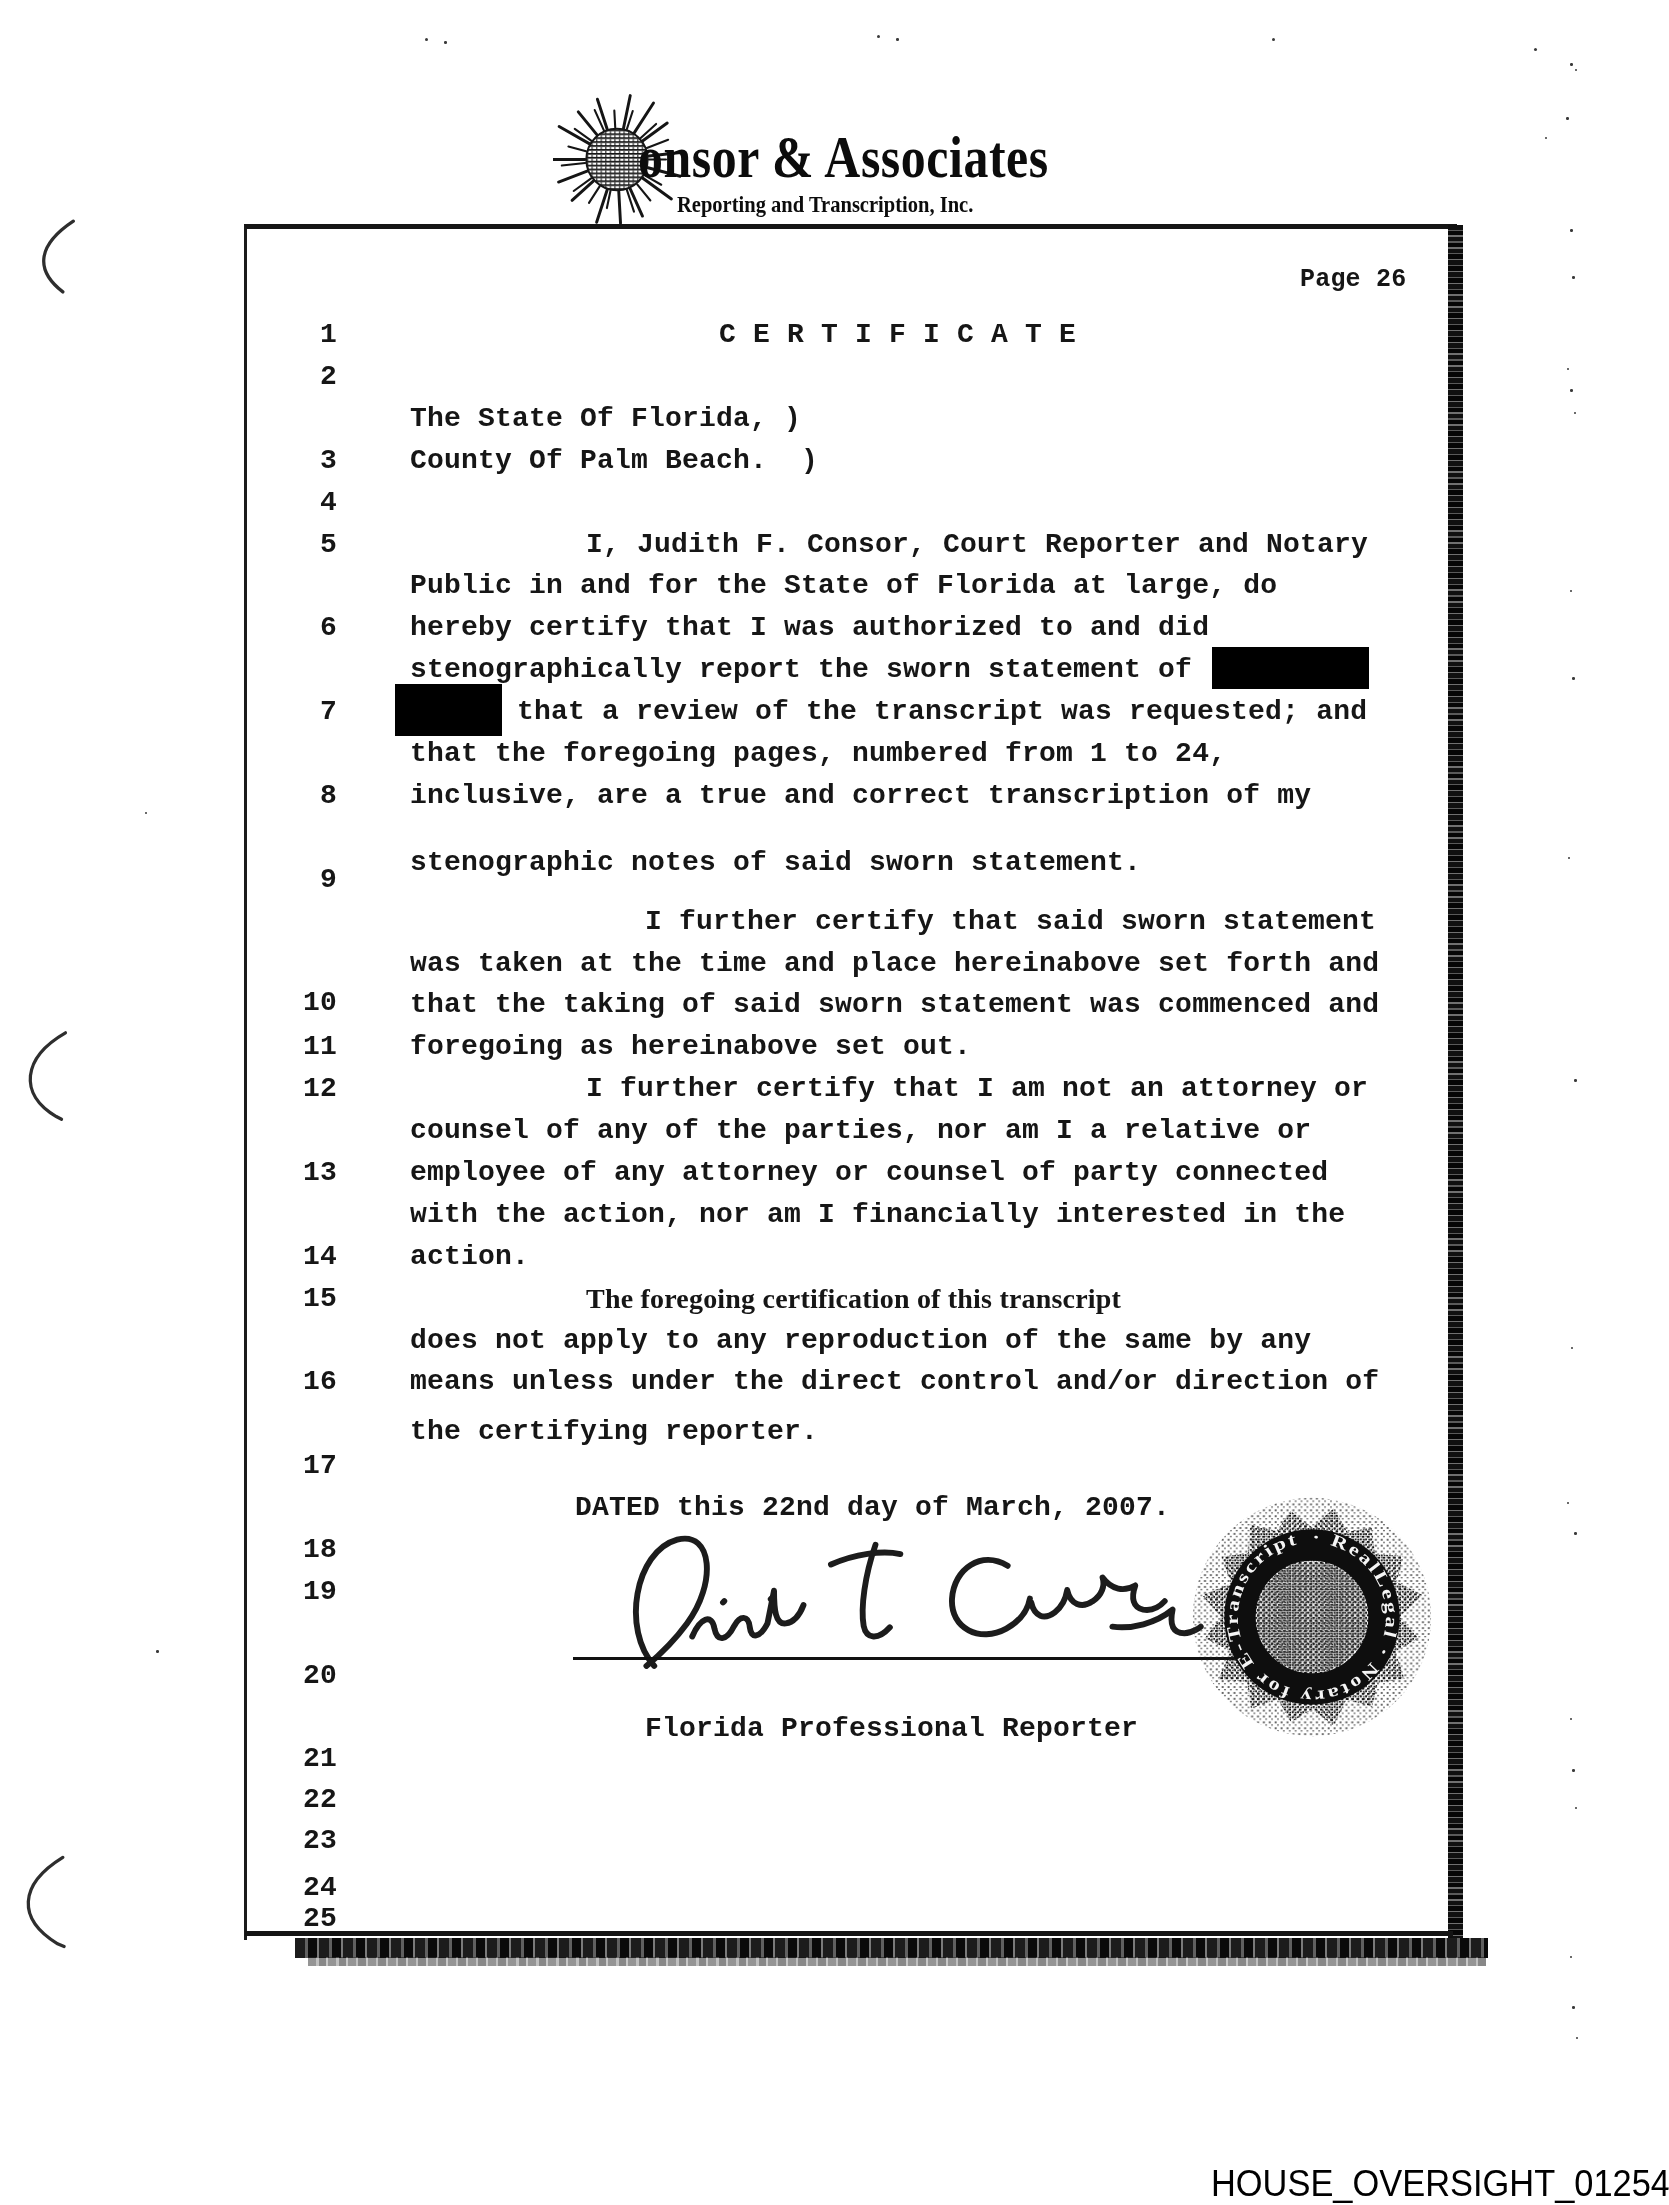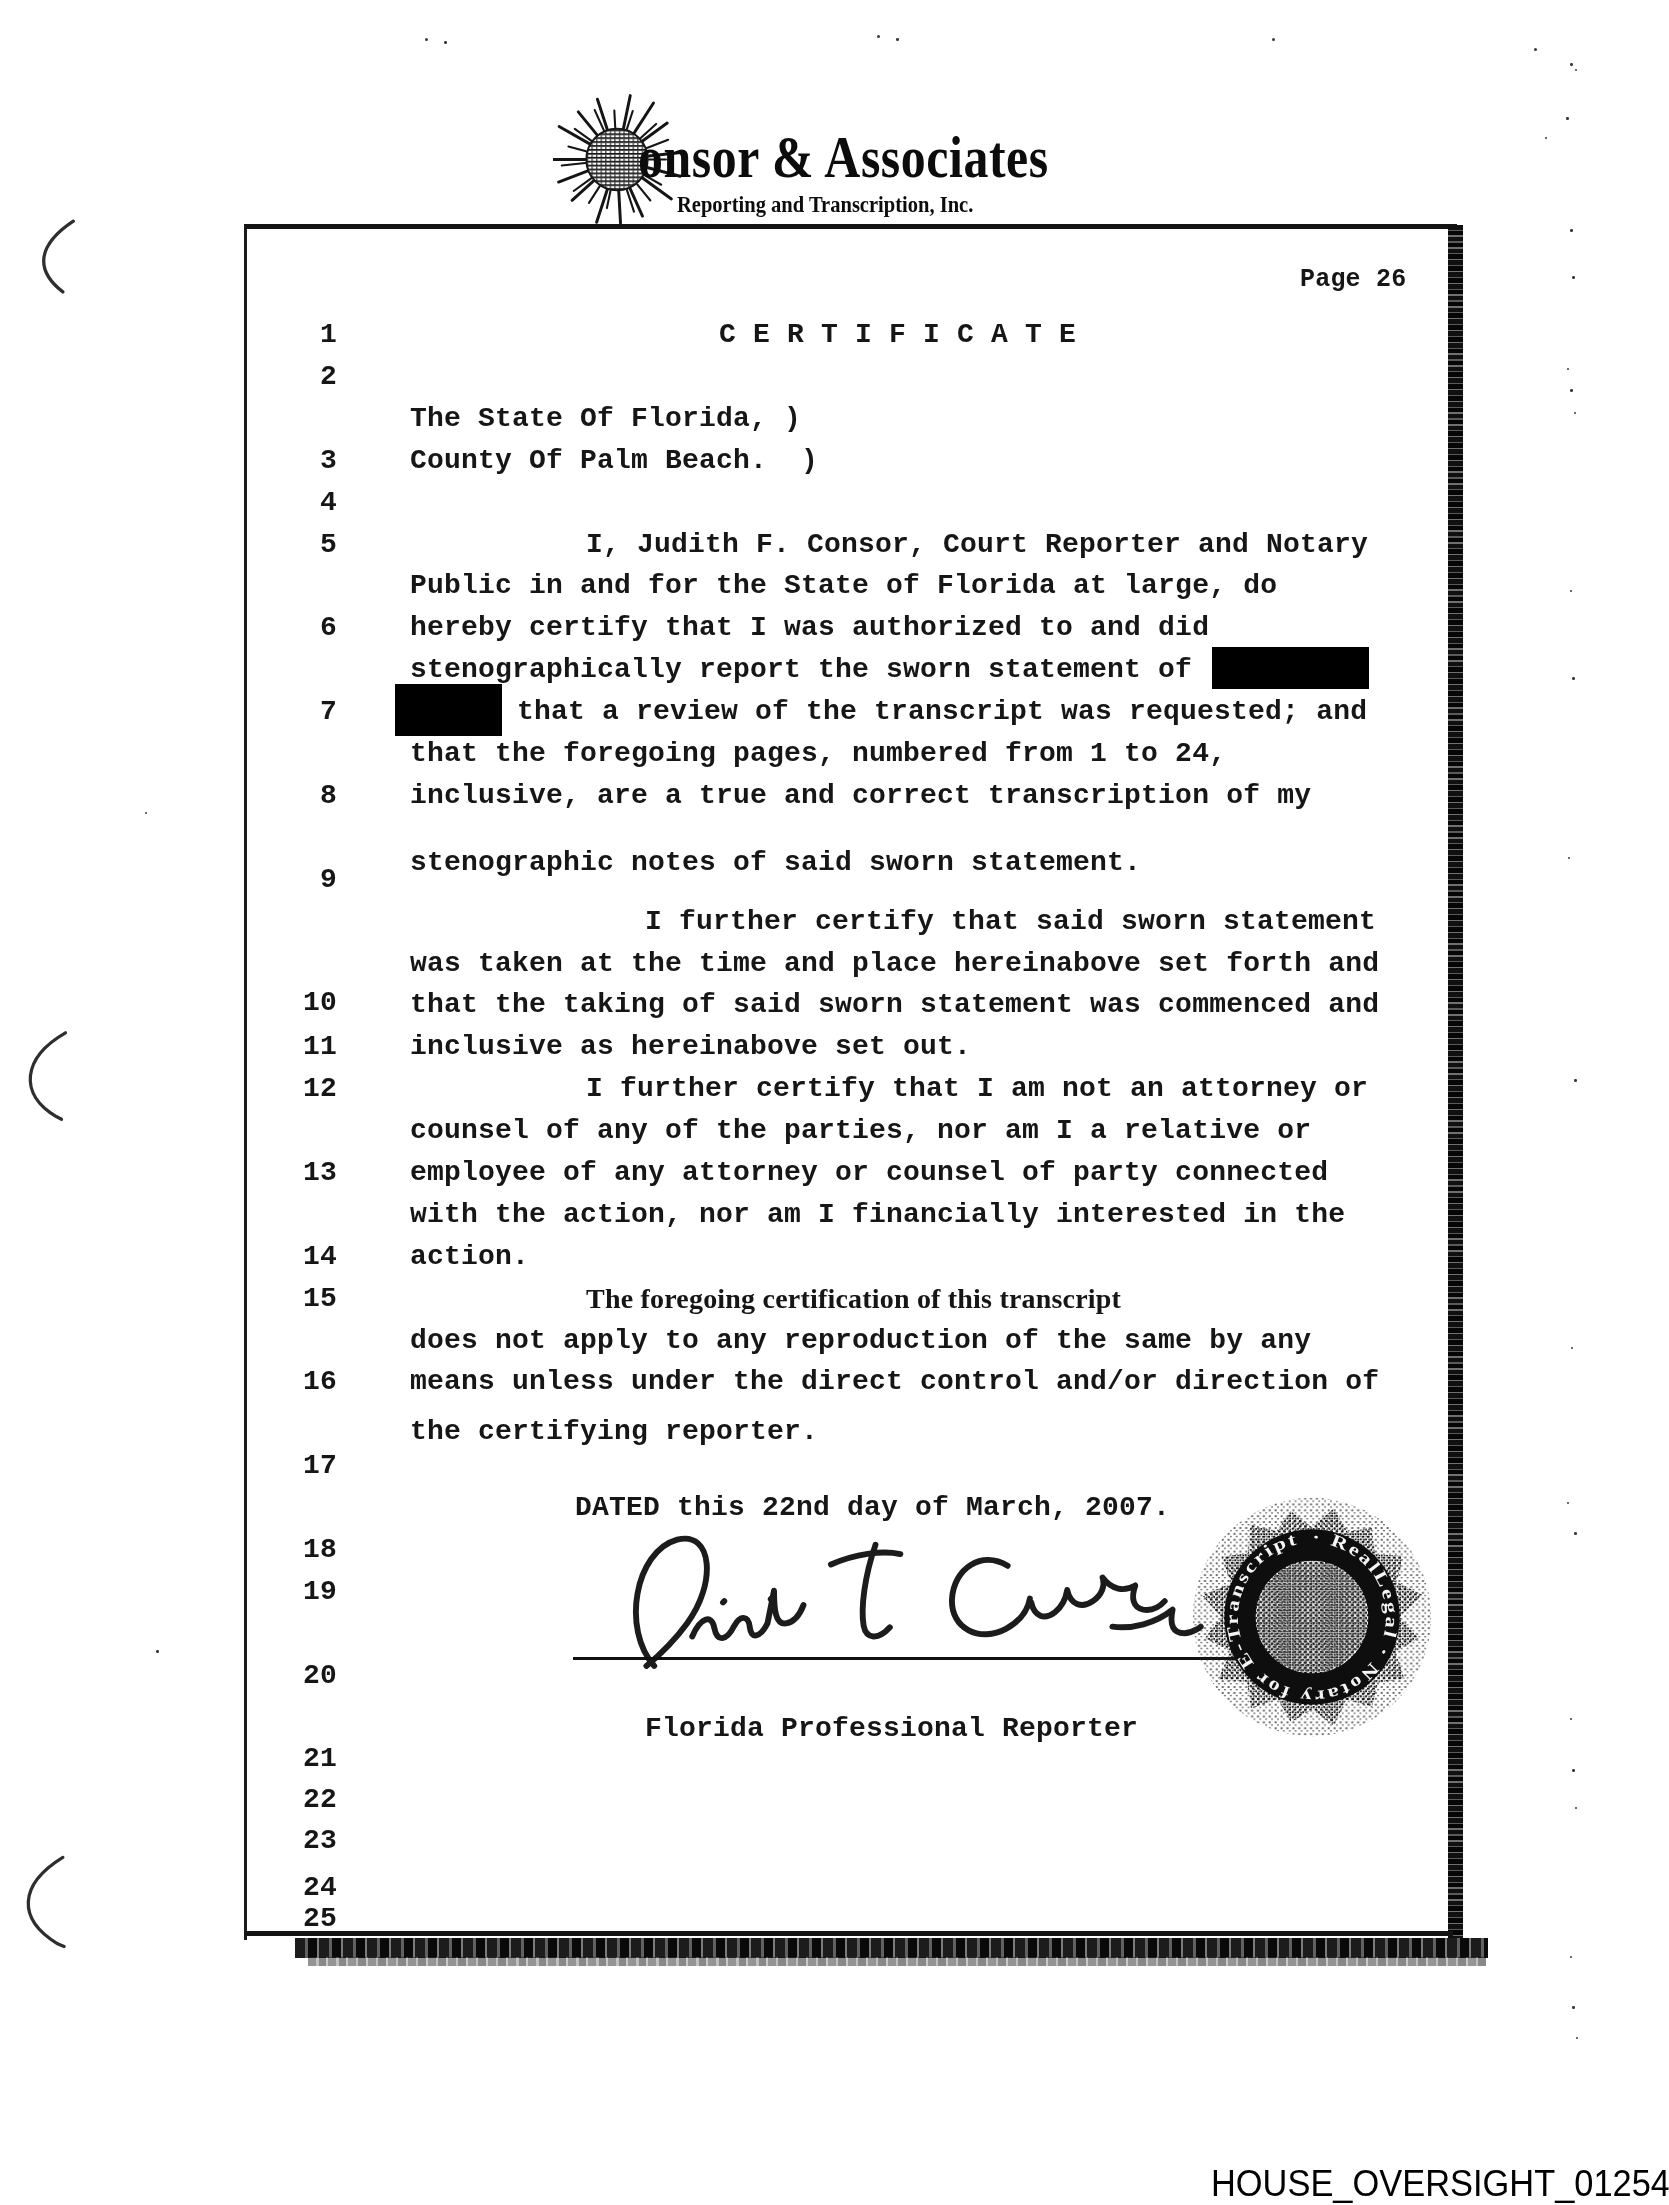--- a/index.html
+++ b/index.html
@@ -195,21 +195,21 @@
       <div class="mono" style="left: 410px; top: 569px;">Public in and for the State of Florida at large, do</div>
       <div class="mono" style="left: 410px; top: 611px;">hereby certify that I was authorized to and did</div>
       <div class="mono" style="left: 410px; top: 653px;">stenographically report the sworn statement of</div>
       <div class="mono" style="left: 517px; top: 695px;">that a review of the transcript was requested; and</div>
       <div class="mono" style="left: 410px; top: 737px;">that the foregoing pages, numbered from 1 to 24,</div>
       <div class="mono" style="left: 410px; top: 779px;">inclusive, are a true and correct transcription of my</div>
       <div class="mono" style="left: 410px; top: 846px;">stenographic notes of said sworn statement.</div>
       <div class="mono" style="left: 645px; top: 905px;">I further certify that said sworn statement</div>
       <div class="mono" style="left: 410px; top: 947px;">was taken at the time and place hereinabove set forth and</div>
       <div class="mono" style="left: 410px; top: 988px;">that the taking of said sworn statement was commenced and</div>
-      <div class="mono" style="left: 410px; top: 1030px;">inclusive as hereinabove set out.</div>
+      <div class="mono" style="left: 410px; top: 1030px;">foregoing as hereinabove set out.</div>
       <div class="mono" style="left: 586px; top: 1072px;">I further certify that I am not an attorney or</div>
       <div class="mono" style="left: 410px; top: 1114px;">counsel of any of the parties, nor am I a relative or</div>
       <div class="mono" style="left: 410px; top: 1156px;">employee of any attorney or counsel of party connected</div>
       <div class="mono" style="left: 410px; top: 1198px;">with the action, nor am I financially interested in the</div>
       <div class="mono" style="left: 410px; top: 1240px;">action.</div>
       <div class="mono" style="left: 586px; top: 1282px; font-family: Liberation Serif, serif;">The foregoing certification of this transcript</div>
       <div class="mono" style="left: 410px; top: 1324px;">does not apply to any reproduction of the same by any</div>
       <div class="mono" style="left: 410px; top: 1365px;">means unless under the direct control and/or direction of</div>
       <div class="mono" style="left: 410px; top: 1407px; margin-top: 8px;">the certifying reporter.</div>
       <div class="mono" style="left: 575px; top: 1491px;">DATED this 22nd day of March, 2007.</div>

